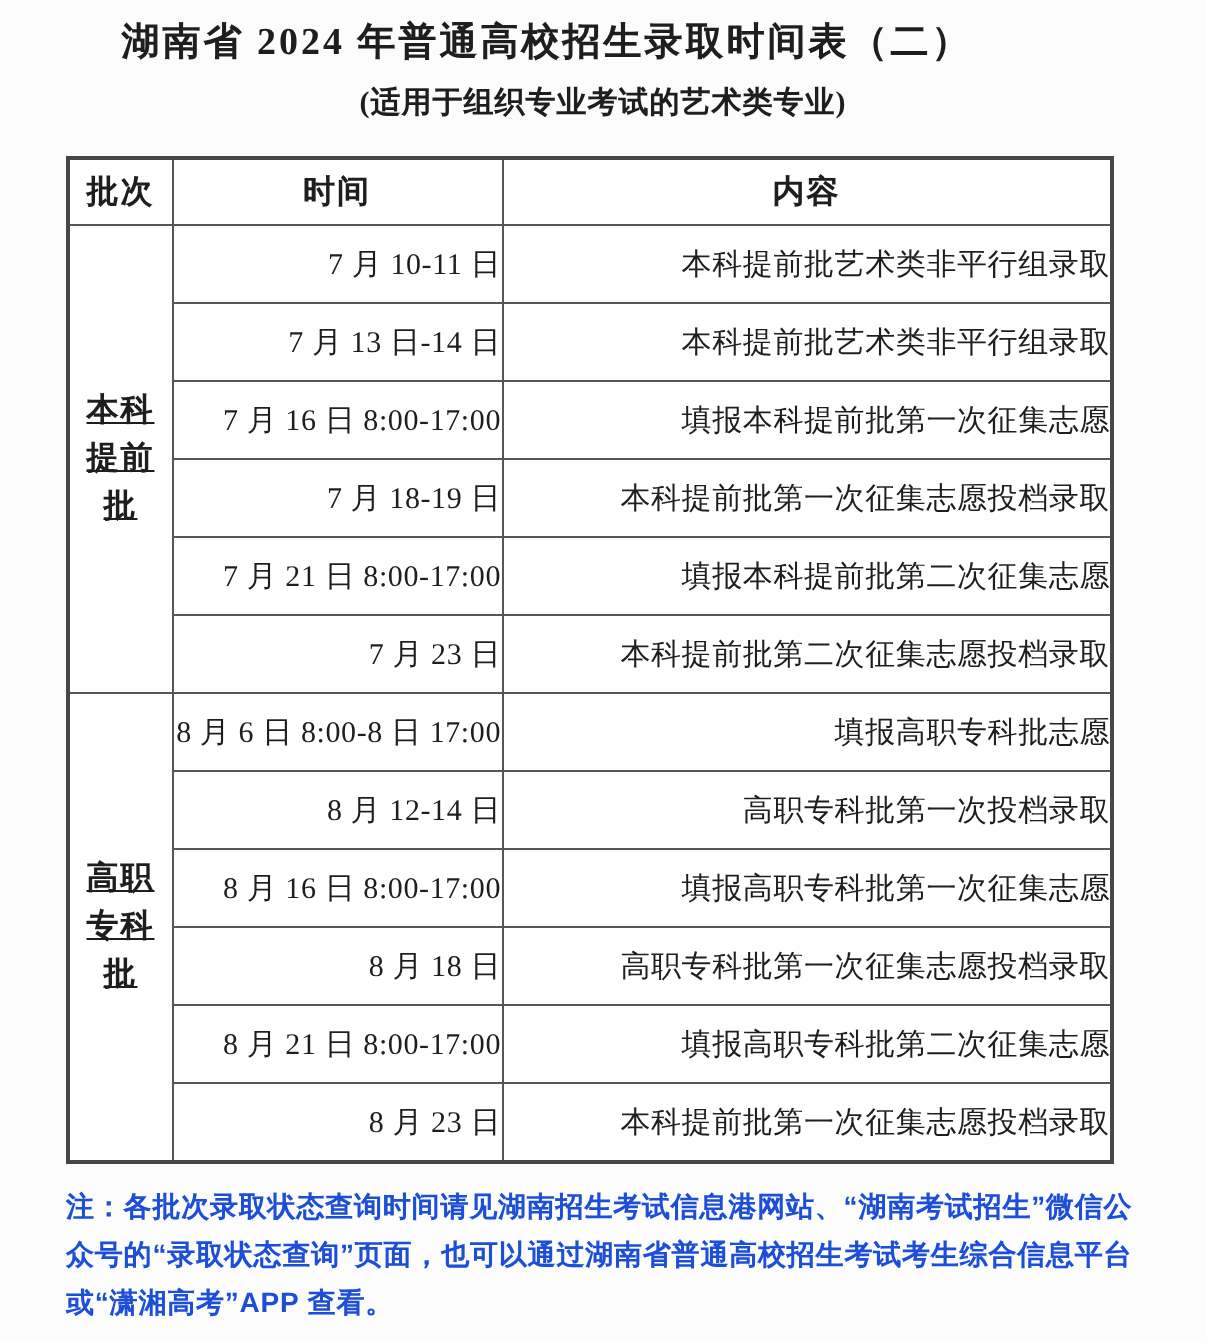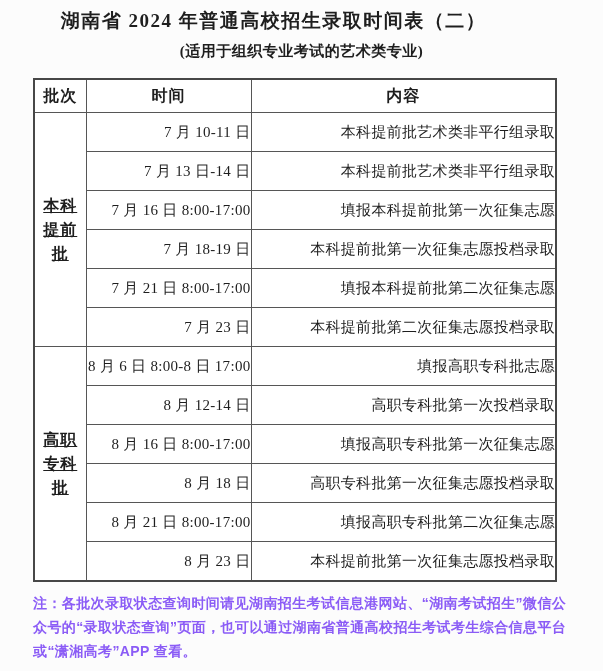--- a/index.html
+++ b/index.html
@@ -96,21 +96,21 @@
   .note {
     position: absolute;
     left: 33px;
     top: 591px;
     width: 534px;
     font-family: "Liberation Sans", "DejaVu Sans", sans-serif;
     font-weight: bold;
     font-size: 14px;
     line-height: 24px;
     letter-spacing: 0.4px;
-    color: #8b5cf6;
+    color: #1d4ed8;
     text-align: left;
   }
 </style>
 </head>
 <body>
 
 <div class="page">
 
   <div class="doc-title">湖南省 2024 年普通高校招生录取时间表（二）</div>
 

